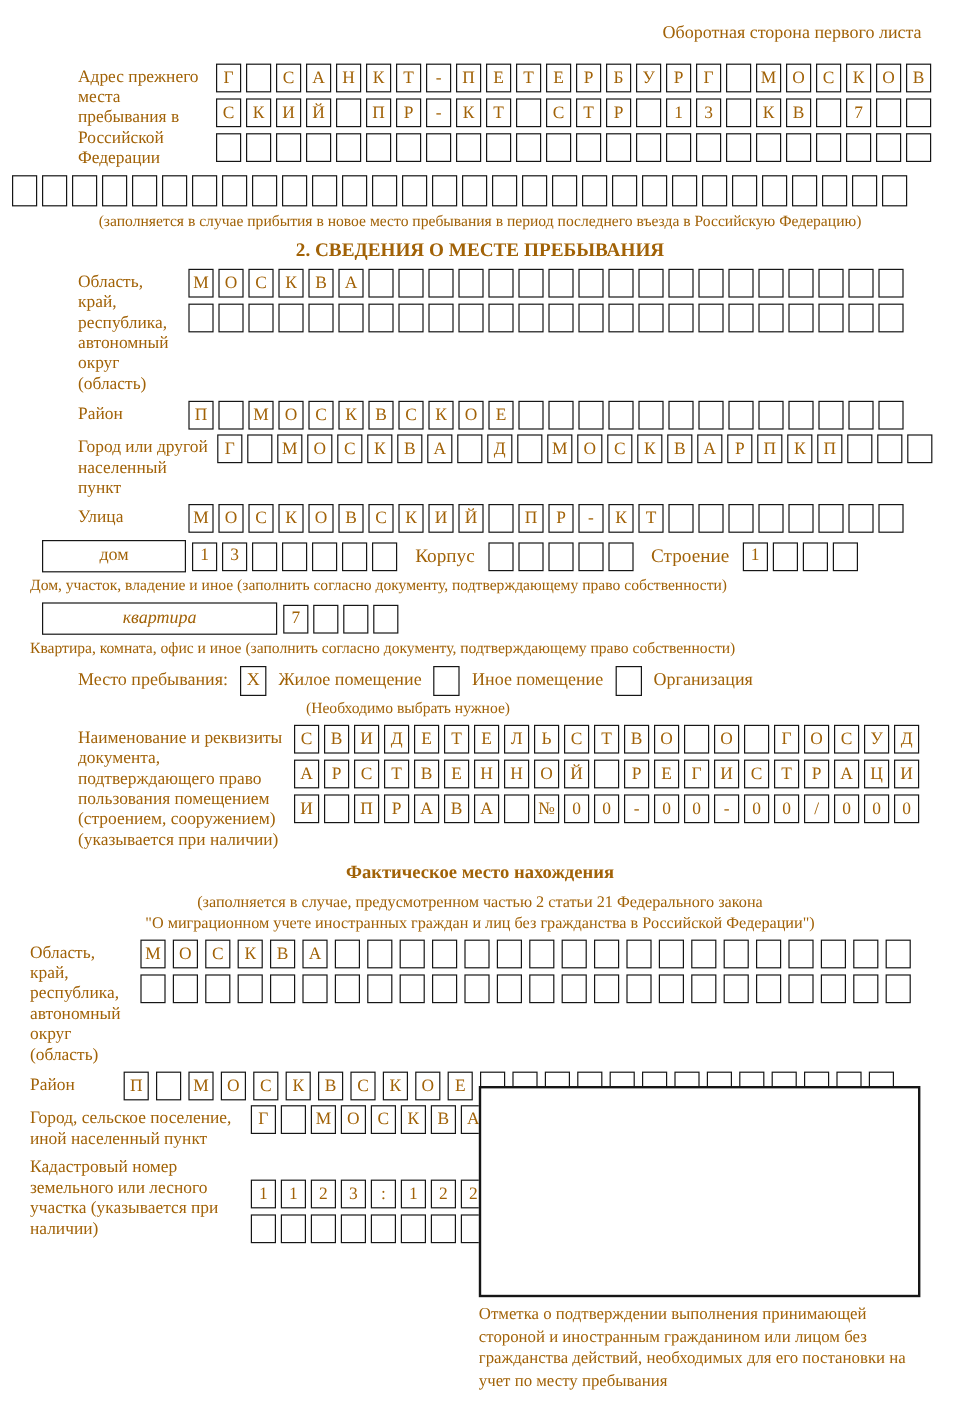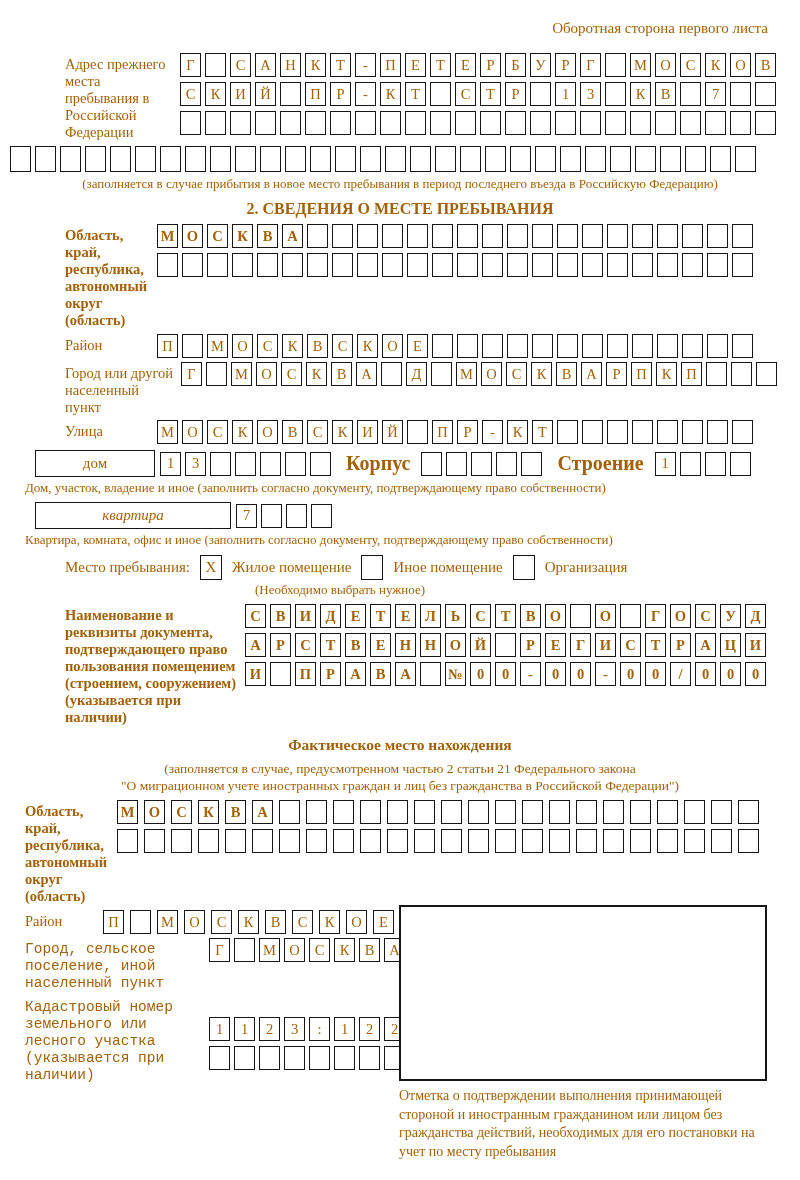--- a/index.html
+++ b/index.html
@@ -30,31 +30,31 @@
   .row4 { margin:5px 0 0 10px; }
   .caption { font-size:13px; }
   .caption.center { text-align:center; margin-top:4px; }
   .sec-title { text-align:center; font-weight:bold; font-size:16px; margin-top:8px; }
 
   .ml65 { margin-left:65px; }  .ml25 { margin-left:25px; }
   .w88 { width:88px; margin-right:4px; }
   .w74 { width:74px; margin-right:4px; }
   .w112 { width:112px; margin-right:4px; }
   .w176 { width:176px; margin-right:4px; }
-  .w180 { width:180px; margin-right:4px;font-family:Liberation Mono, monospace; }
-  .mt5 { margin-top:5px; } .mt6 { margin-top:6px;font-weight:bold; } .mt4 { margin-top:4px; }
+  .w180 { width:180px; margin-right:4px; }
+  .mt5 { margin-top:5px; } .mt6 { margin-top:6px; } .mt4 { margin-top:4px; }
 
   .dom-row { display:flex; align-items:center; margin:6px 0 0 35px; gap:5px; }
   .named-box {
     border:1.6px solid #161616; height:27px; display:flex; align-items:center;
     justify-content:center; font-size:15px;
   }
   .dom-box { width:120px; }
   .kv-box { width:196px;font-style:italic; }
-  .inline-lbl { font-size:20px; padding:0 6px 0 10px;font-weight:bold; }
+  .inline-lbl { font-size:16px; padding:0 6px 0 10px; }
   .small-cap { margin:3px 0 0 25px; }
 
   .mesto-row { display:flex; align-items:center; margin:7px 0 0 65px; gap:10px; }
   .mesto-row .opt-label { font-size:15px; }
   .checkbox {
     width:22px; height:25px; border:1.6px solid #161616; display:flex;
     align-items:center; justify-content:center; font-size:15px; flex:0 0 auto;
   }
   .choose-note { text-align:center; font-size:13px; margin-top:2px; width:680px; }
 

